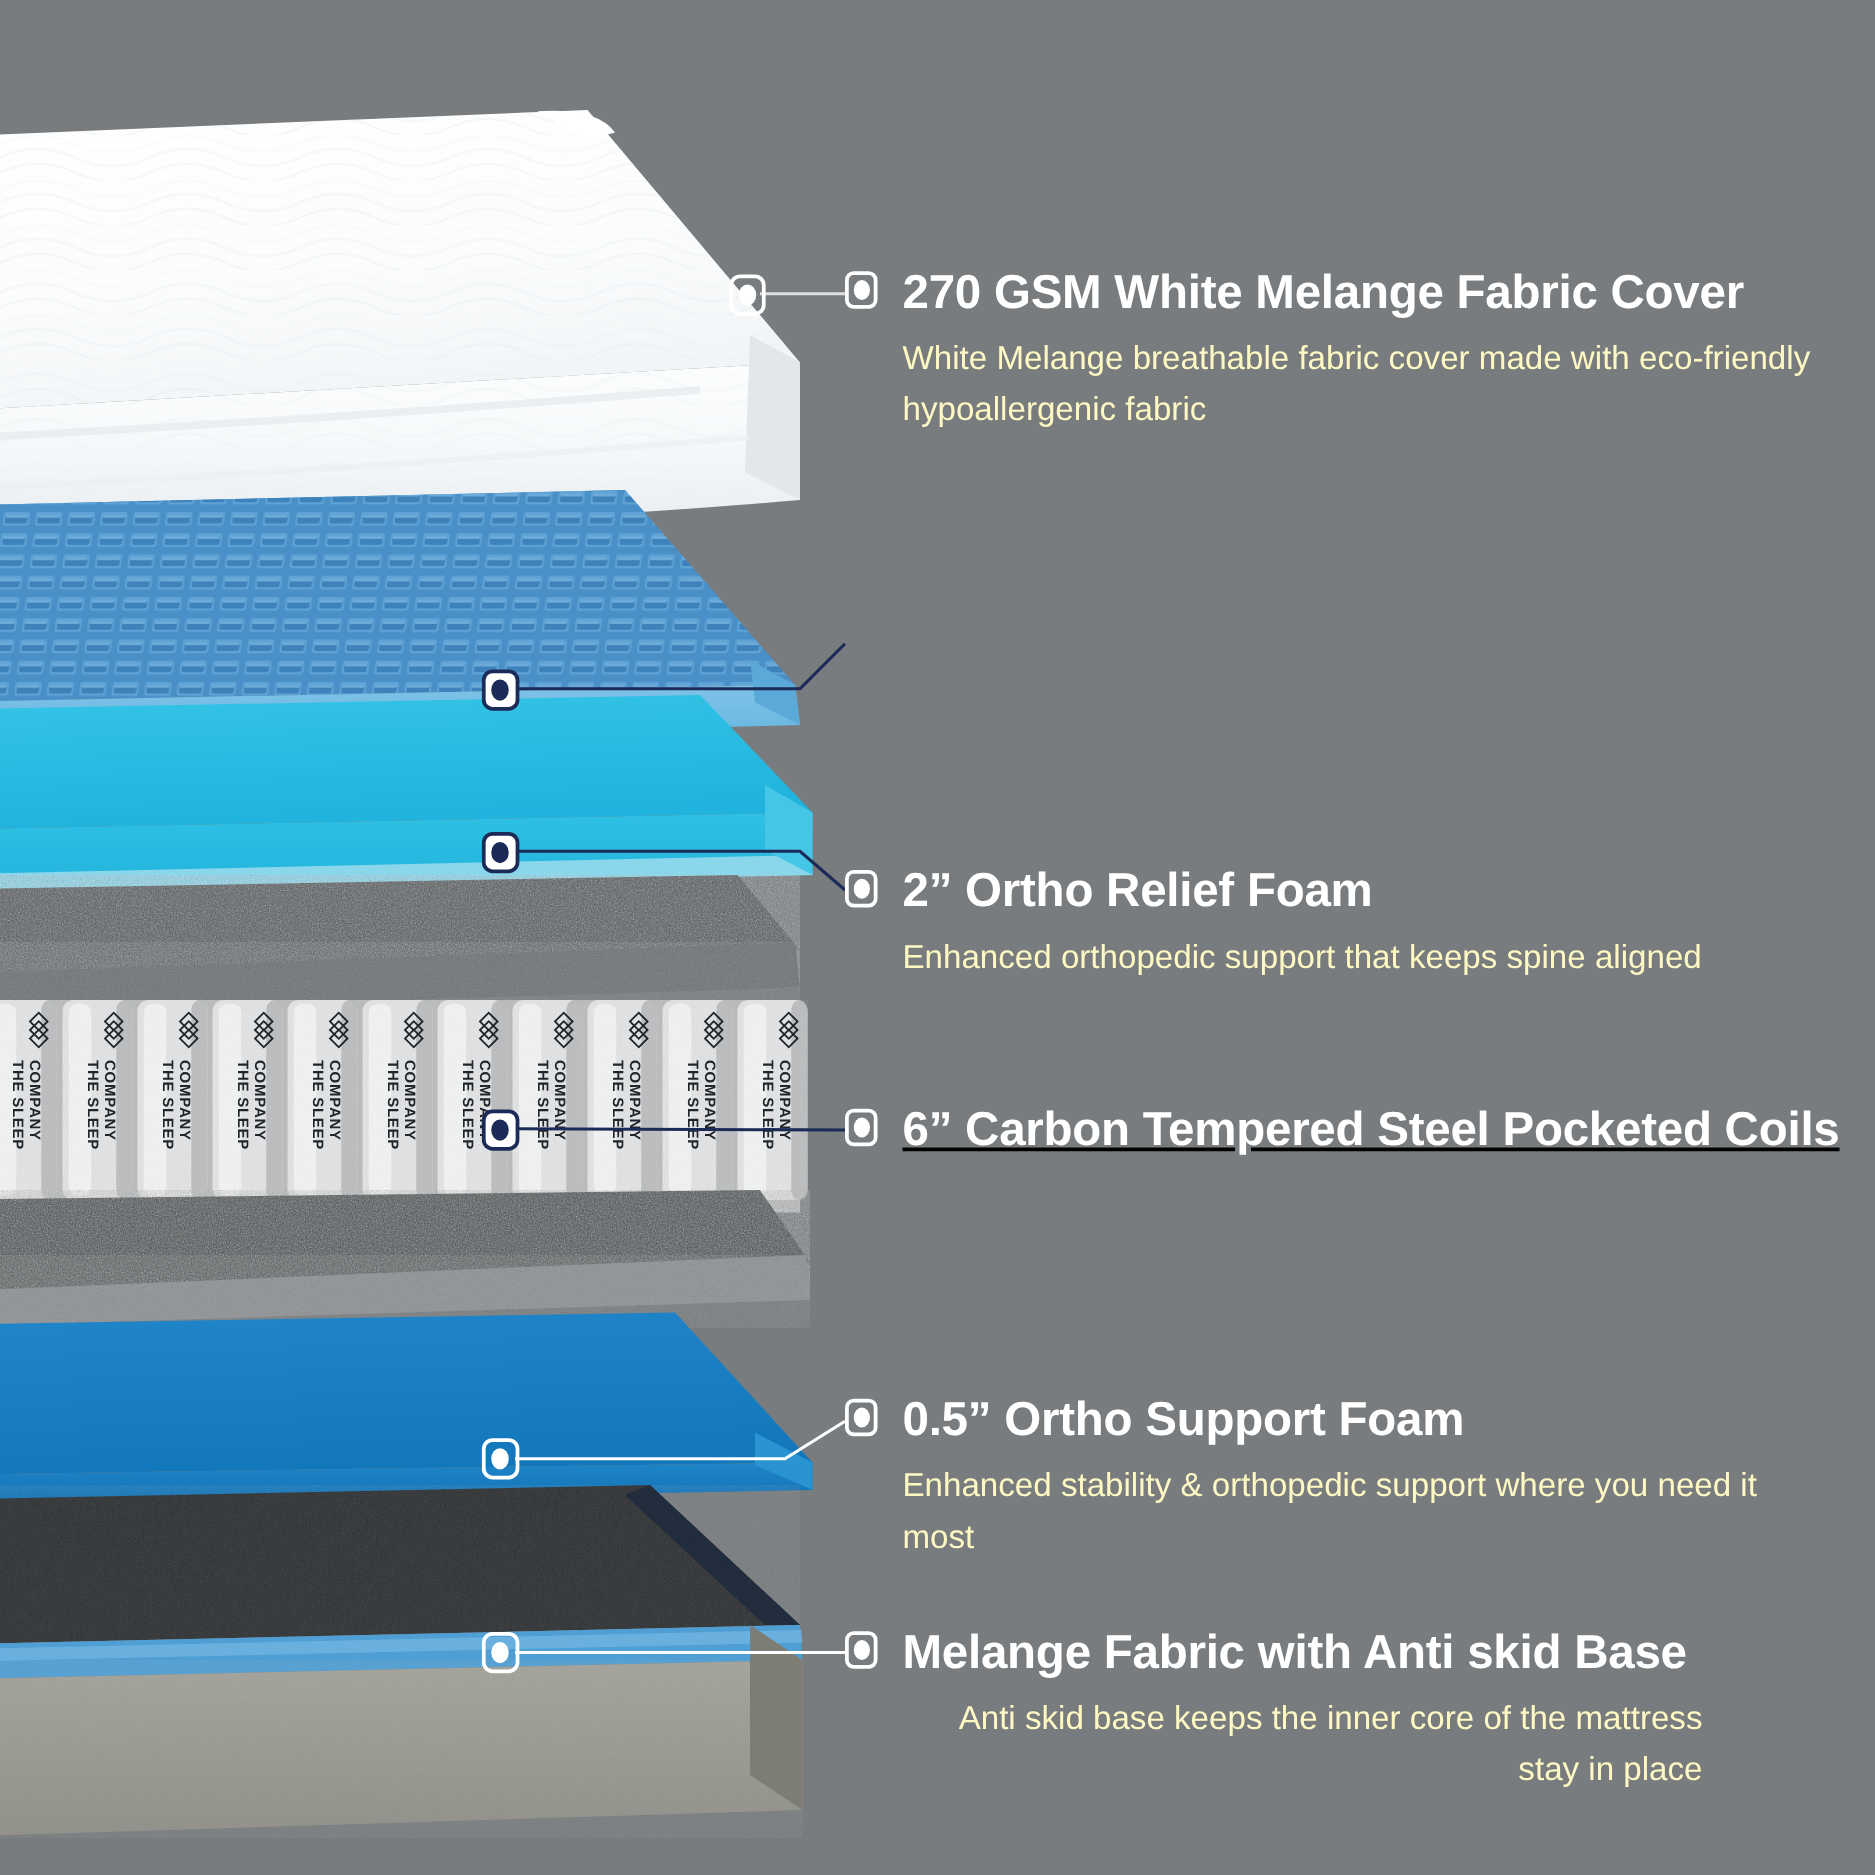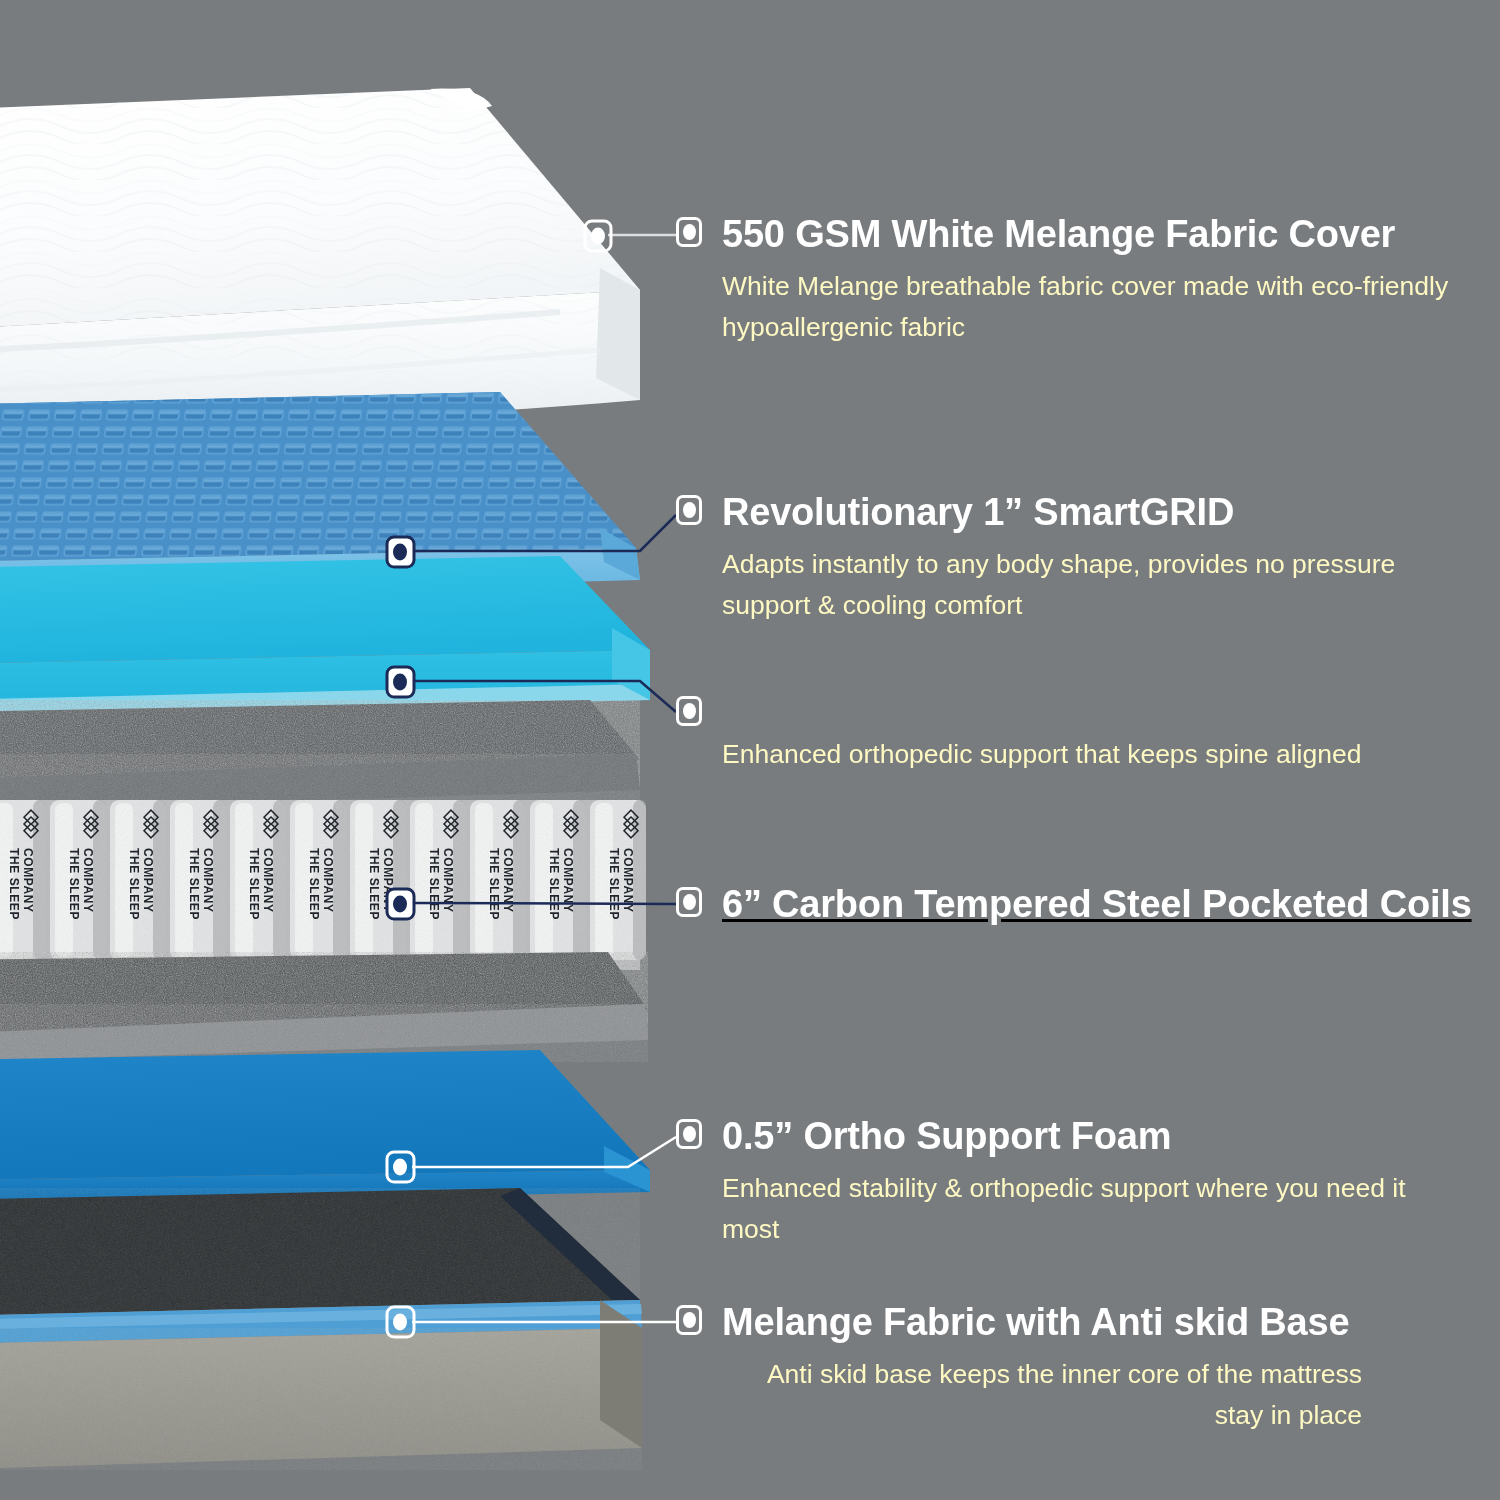--- a/index.html
+++ b/index.html
@@ -403,40 +403,32 @@
       <rect x="387" y="1307" width="27" height="30" rx="7" fill="none" stroke="#ffffff" stroke-width="3"></rect>
       <ellipse cx="400" cy="1322" rx="7" ry="8.5" fill="#ffffff"></ellipse>
     </g>
   </svg>
 
   <div class="callout" style="left:676px; top:211px;">
     <div class="callout-head">
       <span class="marker">
           <span class="dot"></span>
         </span>
-      <h2 class="headline">550 GSM White Melange Fabric Cover</h2>
+      <h2 class="headline">270 GSM White Melange Fabric Cover</h2>
     </div>
     <p class="body-text">White Melange breathable fabric cover made with eco-friendly hypoallergenic fabric</p>
   </div>
 
-  <div class="callout" style="left:676px; top:489px;">
-    <div class="callout-head">
-      <span class="marker">
-          <span class="dot"></span>
-        </span>
-      <h2 class="headline">Revolutionary 1” SmartGRID</h2>
-    </div>
-    <p class="body-text">Adapts instantly to any body shape, provides no pressure support &amp; cooling comfort</p>
-  </div>
 
   <div class="callout" style="left:676px; top:690px;">
     <div class="callout-head">
       <span class="marker">
           <span class="dot"></span>
         </span>
+      <h2 class="headline">2” Ortho Relief Foam</h2>
     </div>
     <p class="body-text">Enhanced orthopedic support that keeps spine aligned</p>
   </div>
 
   <div class="callout" style="left:676px; top:881px;text-decoration:underline;">
     <div class="callout-head">
       <span class="marker">
           <span class="dot"></span>
         </span>
       <h2 class="headline">6” Carbon Tempered Steel Pocketed Coils</h2>

